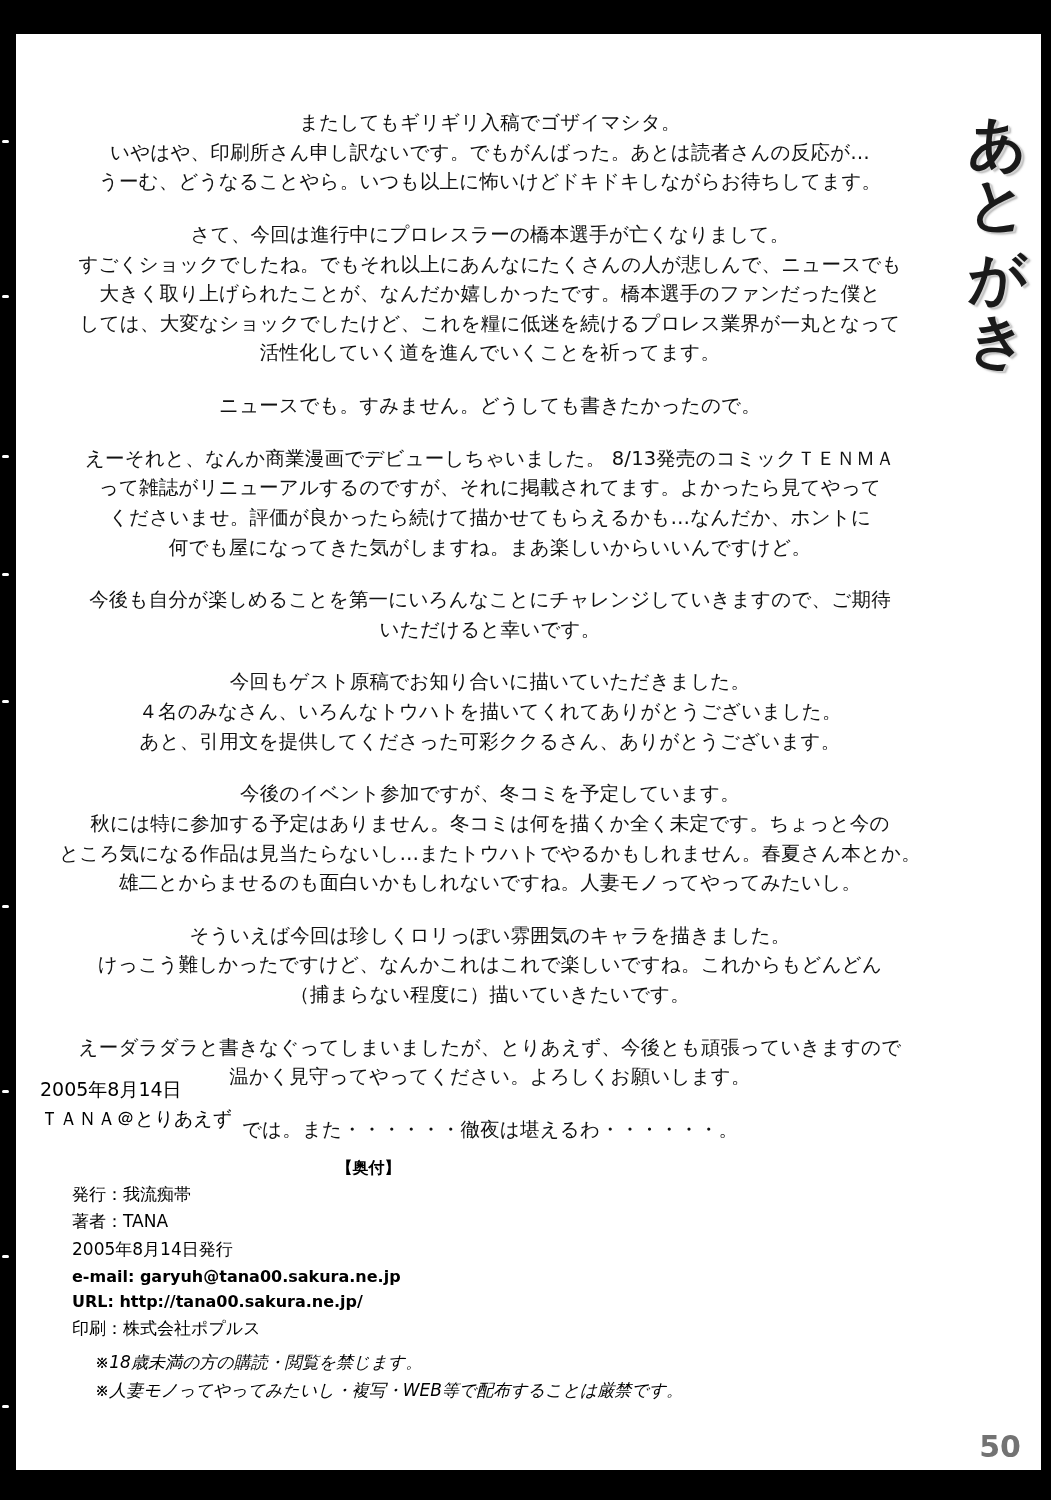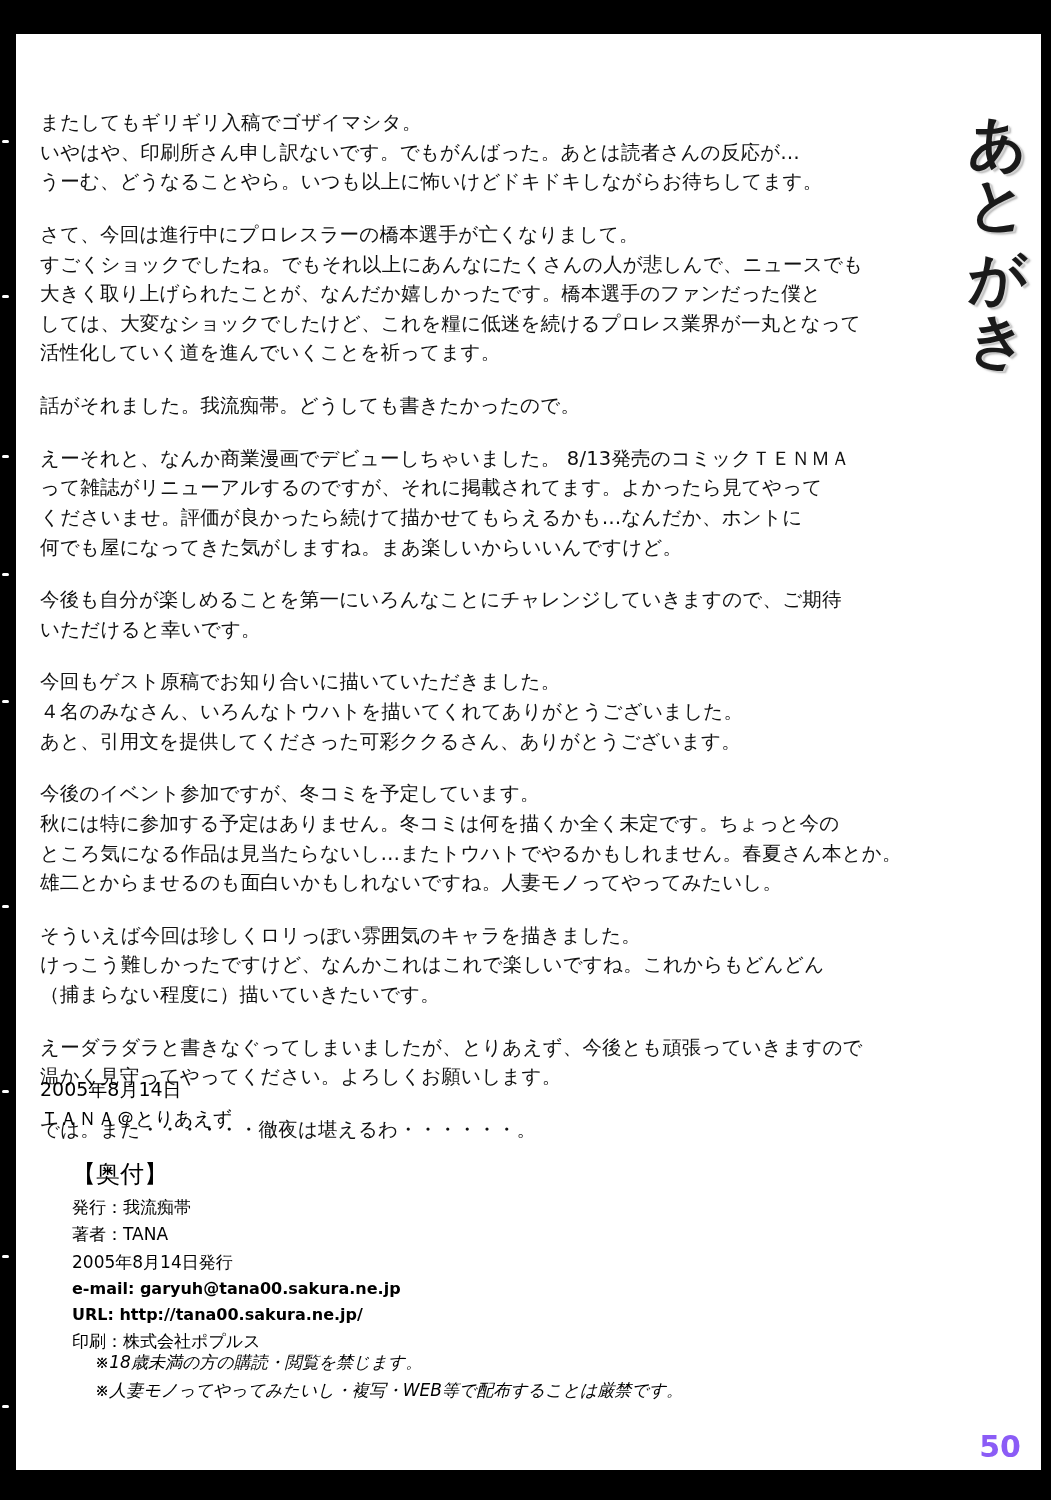--- a/index.html
+++ b/index.html
@@ -78,59 +78,60 @@
     top: 108px;
     width: 900px;
     font-size: 19.5px;
     line-height: 1.52;
     color: #111111;
     letter-spacing: 0.2px;
   }
   .para {
     margin: 0 0 23px 0;
     white-space: pre-wrap;
+    text-align: center;
   }
   .para:last-child { margin-bottom: 8px; }
 
   .sign {
     position: absolute;
     left: 40px;
     top: 1075px;
     font-size: 19px;
     line-height: 1.5;
     white-space: pre-wrap;
   }
 
   .colophon {
     position: absolute;
     left: 72px;
     top: 1155px;
     font-size: 17px;
     line-height: 1.62;
   }
   .colophon .ln { white-space: pre; }
-  .colophon .bold { font-weight: normal; font-size: 24px; }
+  .colophon .bold { font-weight: bold; font-size: 16px; text-align: right; }
   .colophon .ascii { font-size: 16px; font-weight: bold; }
 
   .notices {
     position: absolute;
     left: 95px;
     top: 1348px;
     font-size: 17px;
     line-height: 1.65;
   }
   .notices .ln { white-space: pre; font-style: italic; }
 
   .page-number {
     position: absolute;
     right: 30px;
     bottom: 36px;
     font-size: 30px;
     font-weight: bold;
-    color: #8b5cf6;
+    color: #737373;
     font-family: "DejaVu Sans", "Liberation Sans", sans-serif;
   }
 </style>
 </head>
 <body>
 
 <div class="page">
 
   <div class="frame-top"></div>
   <div class="frame-left"></div>
@@ -151,21 +152,21 @@
 
   <div class="body-text">
     <p class="para">またしてもギリギリ入稿でゴザイマシタ。
 いやはや、印刷所さん申し訳ないです。でもがんばった。あとは読者さんの反応が…
 うーむ、どうなることやら。いつも以上に怖いけどドキドキしながらお待ちしてます。</p>
     <p class="para">さて、今回は進行中にプロレスラーの橋本選手が亡くなりまして。
 すごくショックでしたね。でもそれ以上にあんなにたくさんの人が悲しんで、ニュースでも
 大きく取り上げられたことが、なんだか嬉しかったです。橋本選手のファンだった僕と
 しては、大変なショックでしたけど、これを糧に低迷を続けるプロレス業界が一丸となって
 活性化していく道を進んでいくことを祈ってます。</p>
-    <p class="para">話がそれました。我流痴帯。どうしても書きたかったので。</p>
+    <p class="para">ニュースでも。すみません。どうしても書きたかったので。</p>
     <p class="para">えーそれと、なんか商業漫画でデビューしちゃいました。 8/13発売のコミックＴＥＮＭＡ
 って雑誌がリニューアルするのですが、それに掲載されてます。よかったら見てやって
 くださいませ。評価が良かったら続けて描かせてもらえるかも…なんだか、ホントに
 何でも屋になってきた気がしますね。まあ楽しいからいいんですけど。</p>
     <p class="para">今後も自分が楽しめることを第一にいろんなことにチャレンジしていきますので、ご期待
 いただけると幸いです。</p>
     <p class="para">今回もゲスト原稿でお知り合いに描いていただきました。
 ４名のみなさん、いろんなトウハトを描いてくれてありがとうございました。
 あと、引用文を提供してくださった可彩ククるさん、ありがとうございます。</p>
     <p class="para">今後のイベント参加ですが、冬コミを予定しています。

